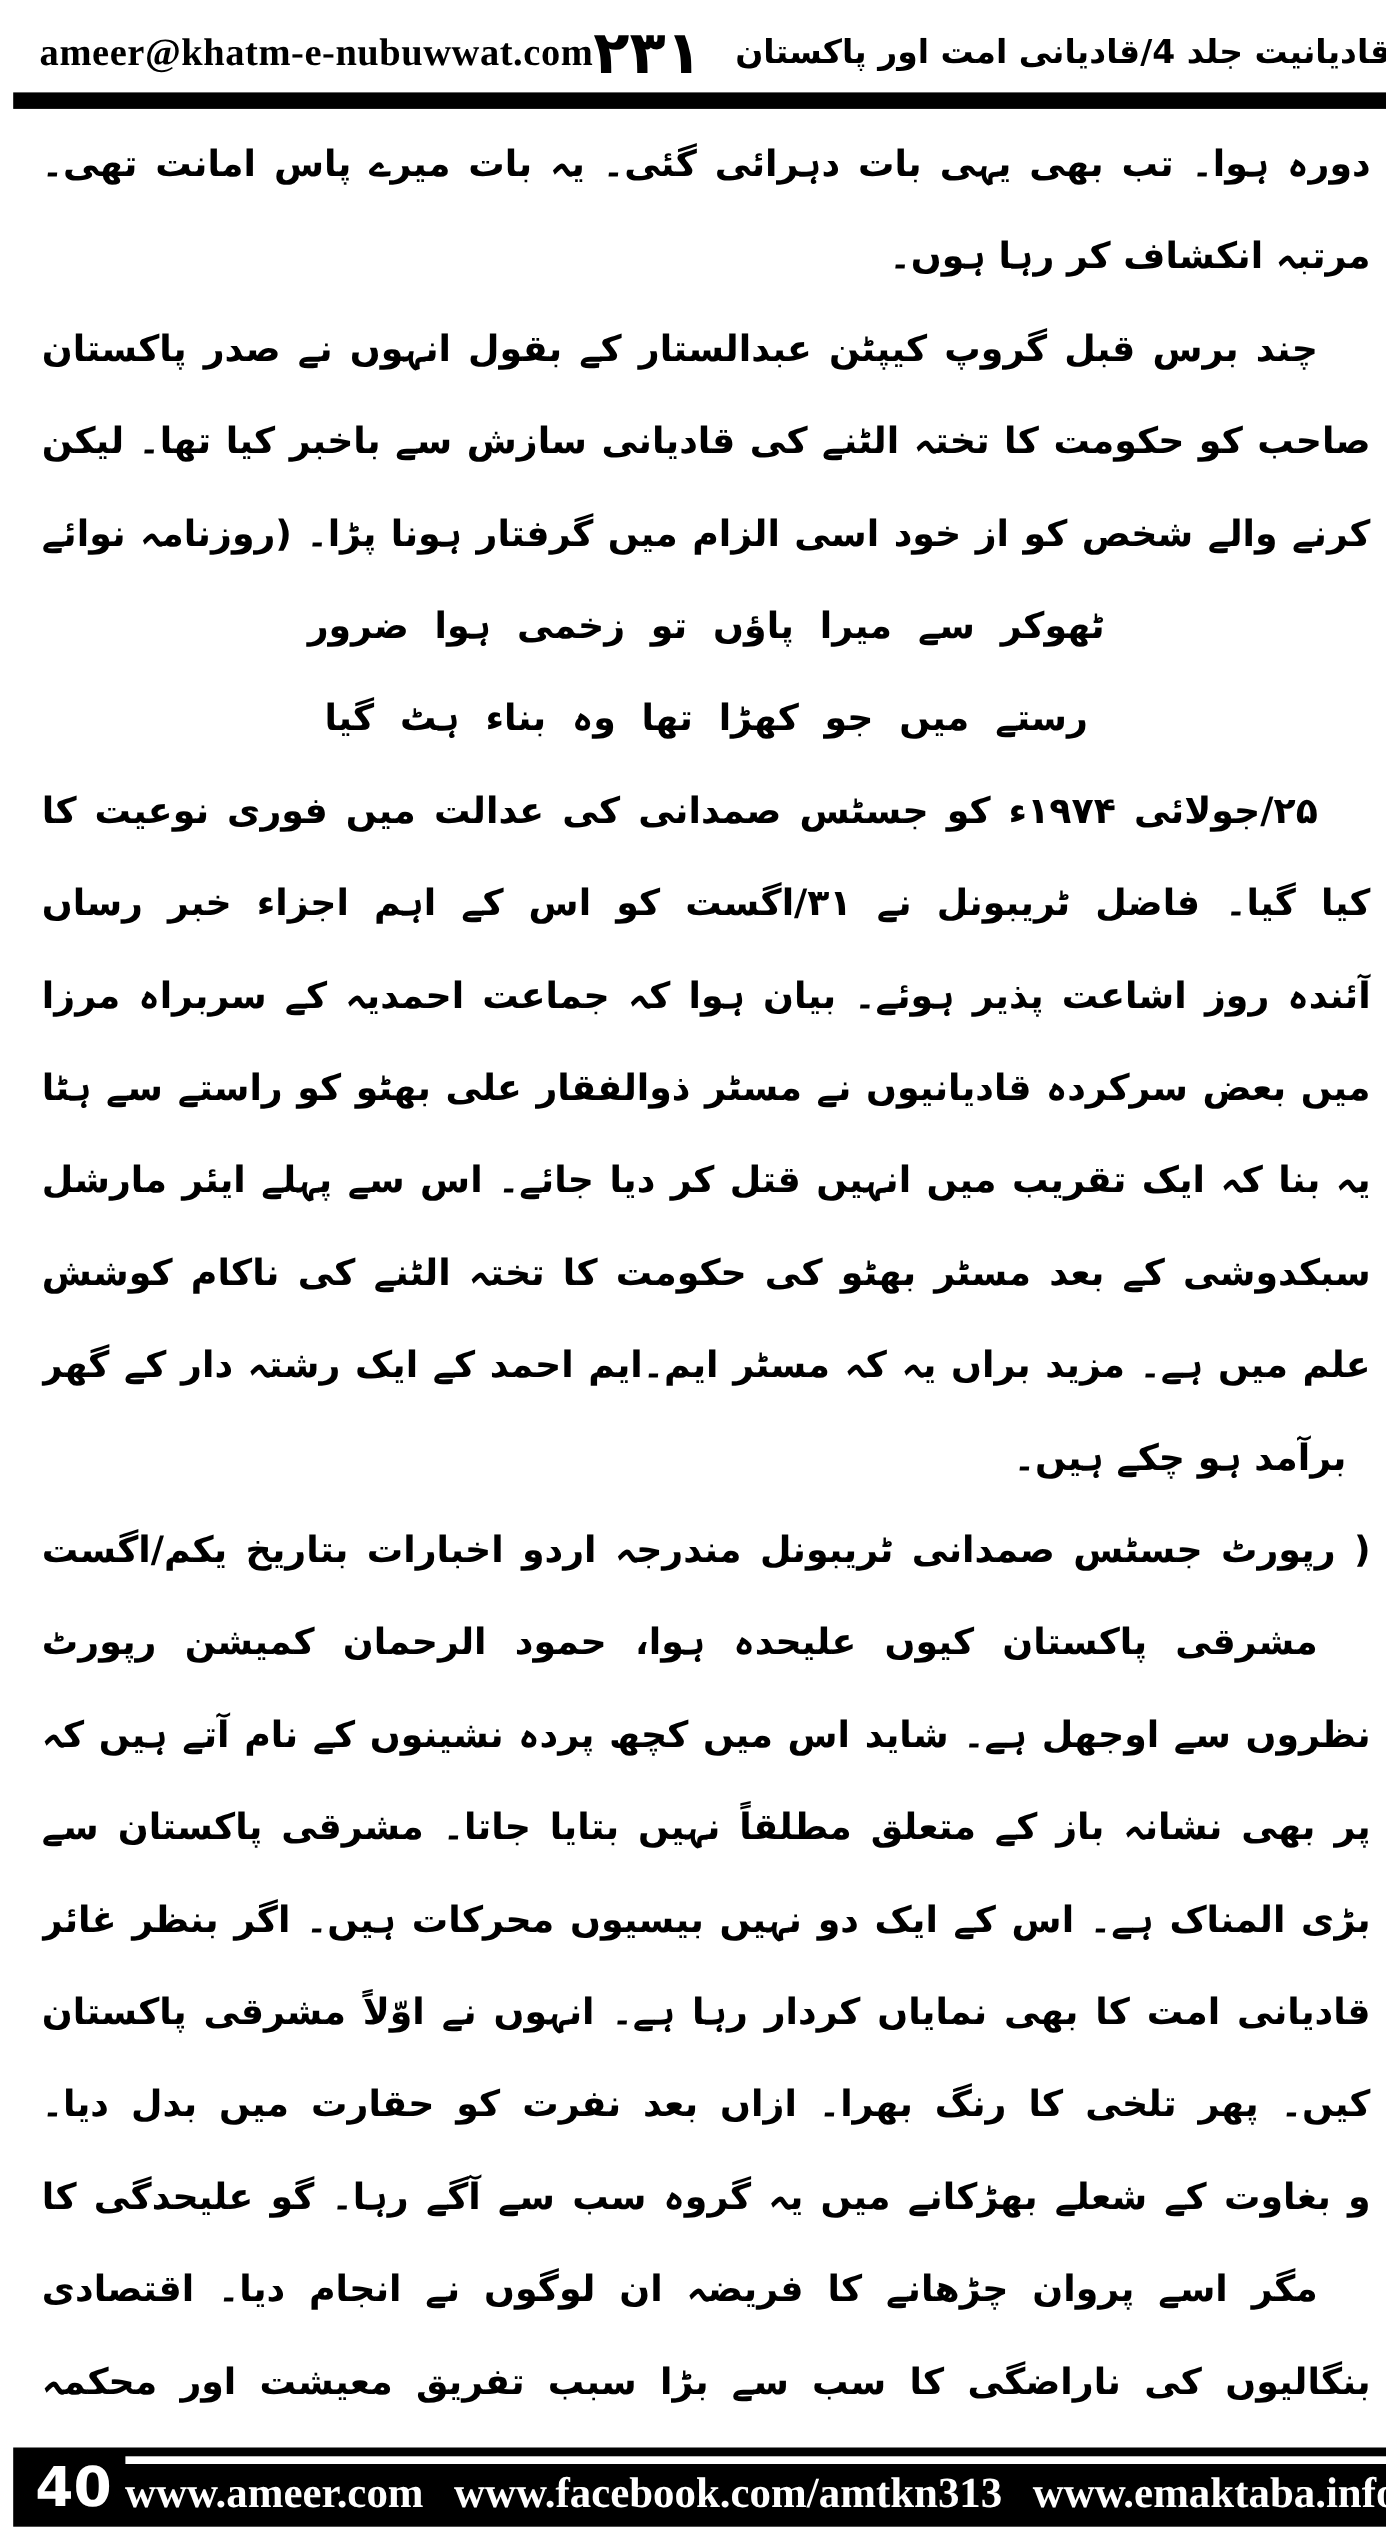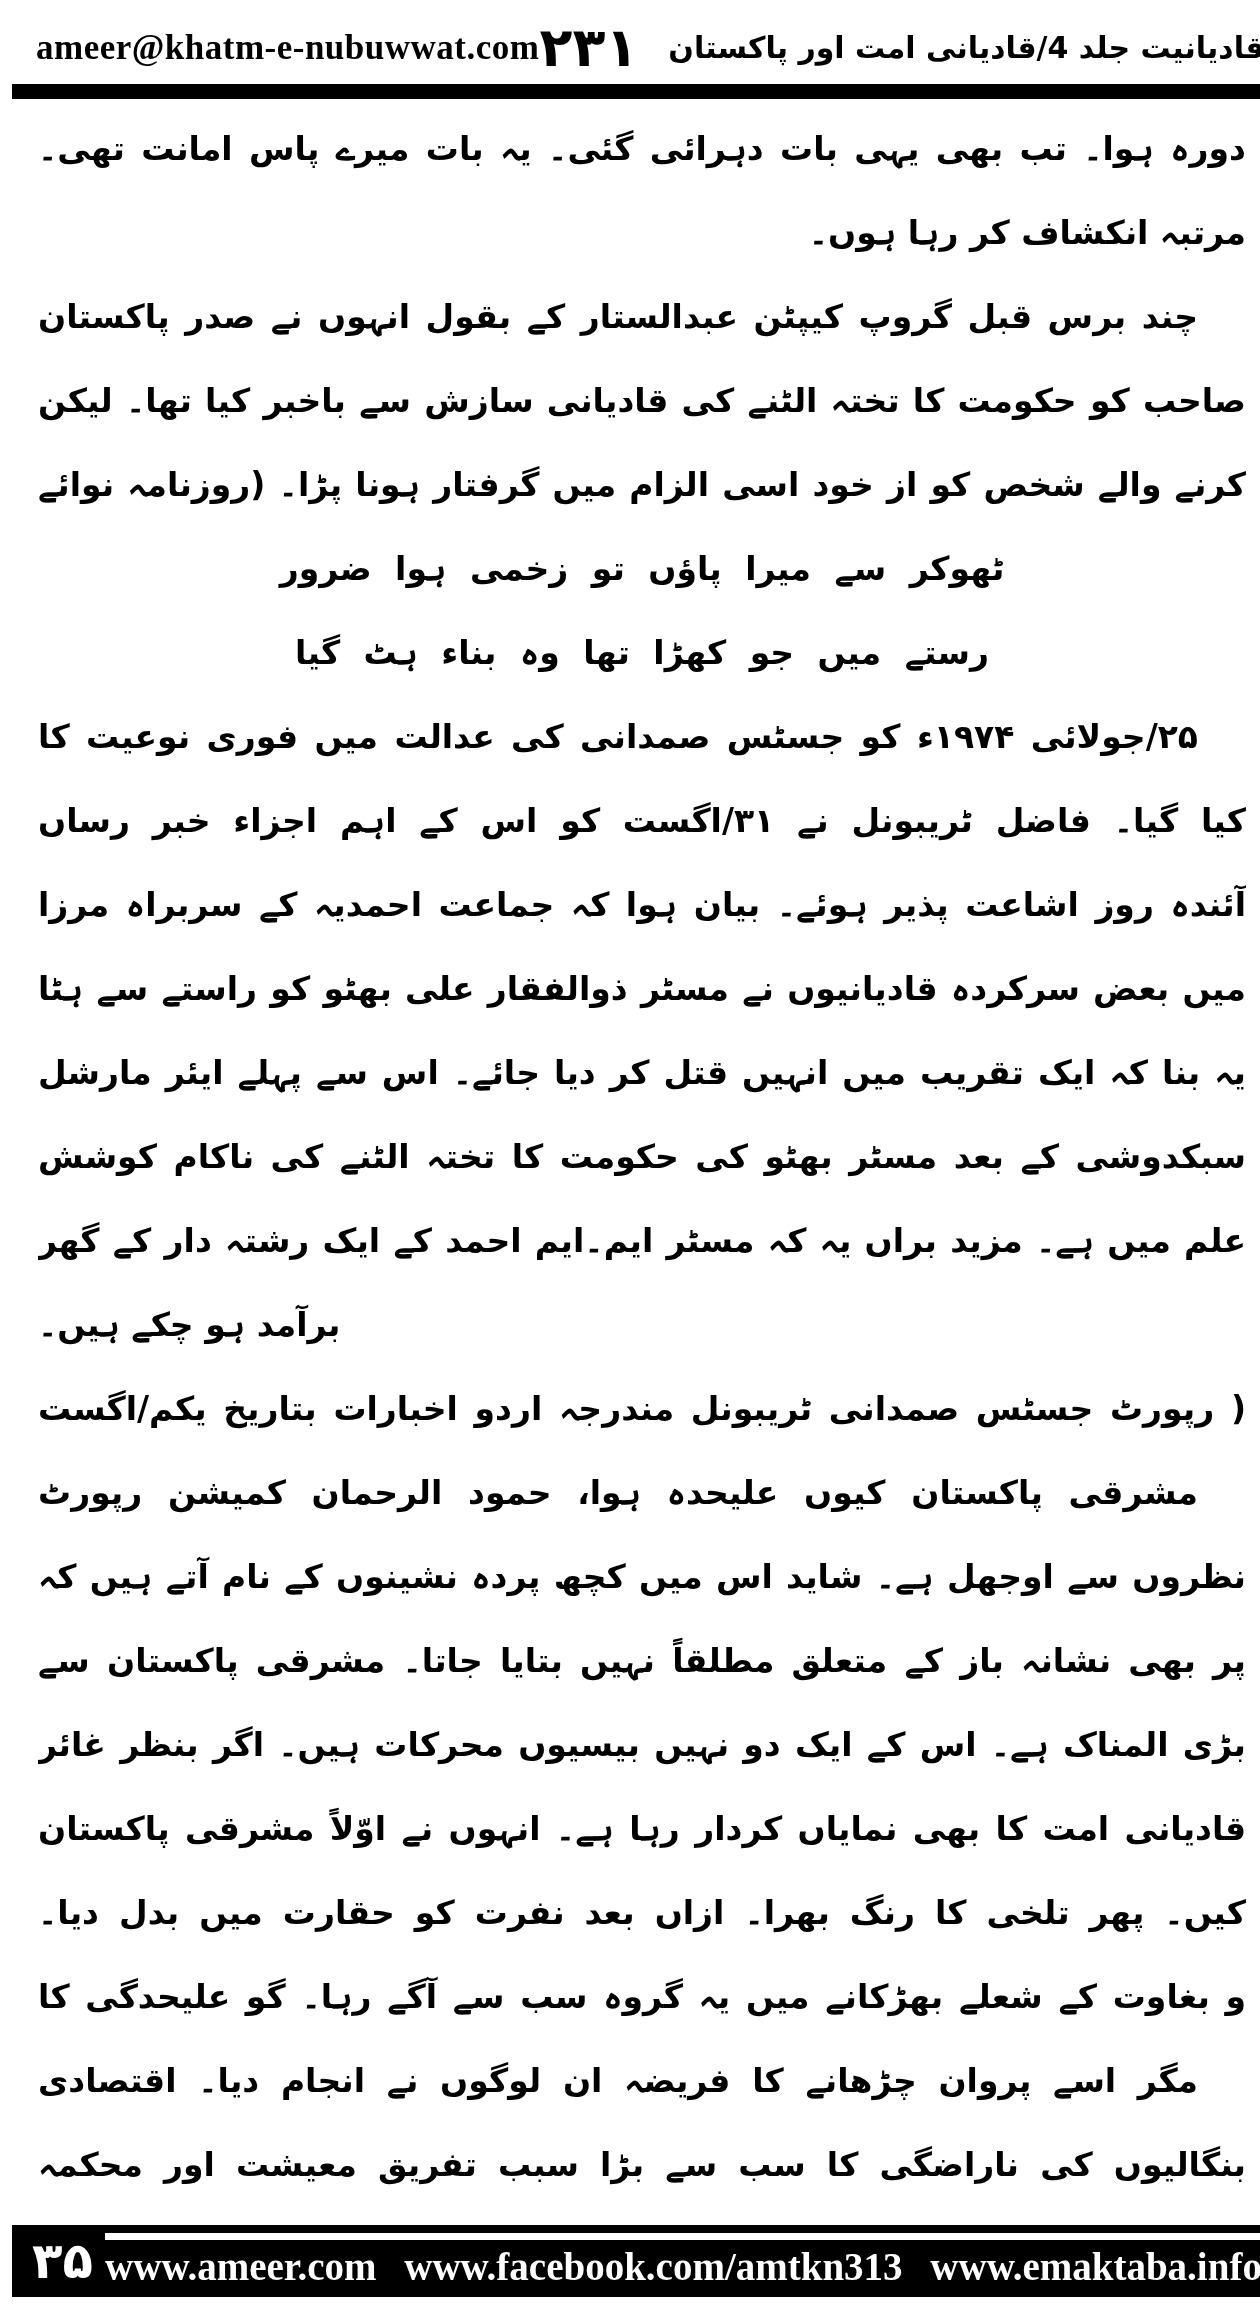--- a/index.html
+++ b/index.html
@@ -39,21 +39,21 @@
   }
   .line{
     height:84px;line-height:84px;
     font-weight:bold;font-size:33px;
     white-space:nowrap;overflow:hidden;
     text-align:right;
   }
   .line.fill{white-space:normal;text-align:justify;text-align-last:justify;}
   .line.indent{padding-right:48px;}
   .line.center{text-align:center;text-align-last:center;word-spacing:12px;}
-  .line.short{text-align:left;padding-right:22px;}
+  .line.short{text-align:right;padding-right:22px;}
   .line.split{display:flex;justify-content:space-between;white-space:nowrap;}
   .line.split span{white-space:nowrap;}
   
   .footer-bar{
     margin-top:18px;
     height:72px;background:#000000;
     display:flex;align-items:center;
   }
   .footer-num{
     color:#ffffff;font-weight:bold;font-size:50px;
@@ -110,21 +110,21 @@
     <div class="line fill">پر بھی نشانہ باز کے متعلق مطلقاً نہیں بتایا جاتا۔ مشرقی پاکستان سے قیام بنگلہ دیش تک کی داستان</div>
     <div class="line fill">بڑی المناک ہے۔ اس کے ایک دو نہیں بیسیوں محرکات ہیں۔ اگر بنظر غائر دیکھا جائے تو اس میں</div>
     <div class="line fill">قادیانی امت کا بھی نمایاں کردار رہا ہے۔ انہوں نے اوّلاً مشرقی پاکستان کے لئے شکایات پیدا</div>
     <div class="line fill">کیں۔ پھر تلخی کا رنگ بھرا۔ ازاں بعد نفرت کو حقارت میں بدل دیا۔ حقیقت حال یہ ہے کہ تعصب</div>
     <div class="line fill">و بغاوت کے شعلے بھڑکانے میں یہ گروہ سب سے آگے رہا۔ گو علیحدگی کا بیج پہلے سے بویا جا چکا تھا۔</div>
     <div class="line indent fill">مگر اسے پروان چڑھانے کا فریضہ ان لوگوں نے انجام دیا۔ اقتصادی ماہرین کے نزدیک</div>
     <div class="line fill">بنگالیوں کی ناراضگی کا سب سے بڑا سبب تفریق معیشت اور محکمہ مالیات کی غلط منصوبہ بندیاں</div>
   </div>
 
   <div class="footer-bar">
-    <div class="footer-num">۳۵</div>
+    <div class="footer-num">40</div>
     <div class="footer-right">
       <div class="footer-rule"></div>
       <div class="footer-links">
         <span>www.ameer.com</span>
         <span>www.facebook.com/amtkn313</span>
         <span>www.emaktaba.info</span>
       </div>
     </div>
   </div>
 

